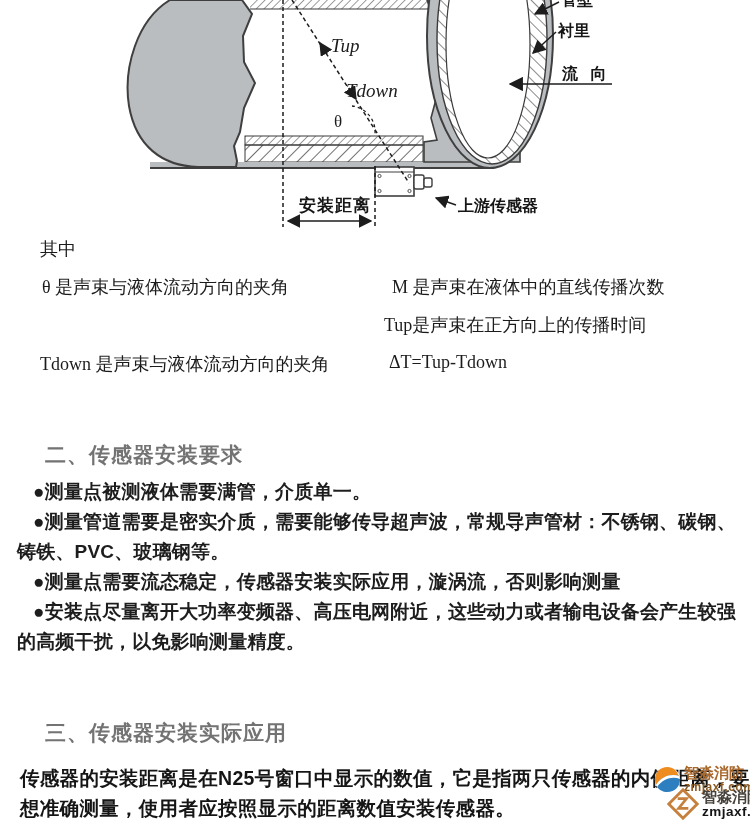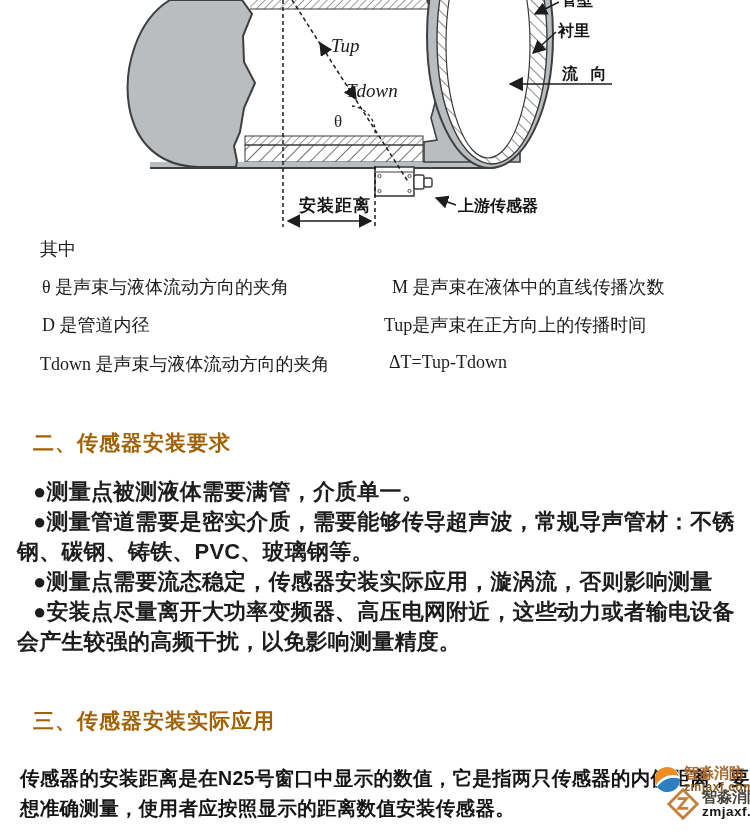--- a/index.html
+++ b/index.html
@@ -19,26 +19,26 @@
   .defs span{position:absolute;white-space:nowrap;}
   .d-intro{left:40px;top:5px;}
   .d-l1{left:42px;top:43px;}
   .d-l2{left:42px;top:81px;}
   .d-l3{left:40px;top:120px;}
   .d-r1{left:392px;top:43px;}
   .d-r2{left:384px;top:81px;}
   .d-r3{left:389px;top:120px;}
 
   
-  .sec-h{position:absolute;left:33px;margin:0;font-size:21px;font-weight:700;
-         color:#a16207;letter-spacing:1px;white-space:nowrap;}
+  .sec-h{position:absolute;left:33px;margin:12px;font-size:21px;font-weight:700;
+         color:#737373;letter-spacing:1px;white-space:nowrap;}
   .h-req{top:429px;}
   .h-app{top:707px;}
   .bullets{position:absolute;top:477px;left:0;width:746px;}
-  .bullets p{margin:0;padding-left:17px;text-indent:16px;font-size:22px;line-height:30px;
+  .bullets p{margin:0;padding-left:17px;text-indent:16px;font-size:19px;line-height:30px;
              font-weight:600;color:#1d1d1d;letter-spacing:0.2px;}
   .para{position:absolute;top:743px;left:0;padding:0 40px 0 20px;font-size:19.5px;
         line-height:30.5px;font-weight:600;color:#151515;letter-spacing:0.3px;}
 
   
   .wm{position:absolute;right:2px;bottom:2px;width:142px;height:80px;}
   .wm-row{position:absolute;display:flex;align-items:center;gap:3px;}
   .wm-row1{left:0;top:8px;}
   .wm-row2{left:13px;top:31px;}
   .wm-texts{display:flex;flex-direction:column;line-height:1.05;}
@@ -124,21 +124,20 @@
     <text class="t-cn-lg" x="299" y="211">安装距离</text>
     <text class="t-cn" x="458" y="211">上游传感器</text>
     <text class="t-cn" x="562" y="79" letter-spacing="4">流 向</text>
     <text class="t-cn" x="558" y="36">衬里</text>
     <text class="t-cn" x="561" y="5">管壁</text>
   </svg>
 
   <div class="defs">
     <span class="d-intro">其中</span>
     <span class="d-l1">θ  是声束与液体流动方向的夹角</span>
-    <span class="d-l2">D  是管道内径</span>
     <span class="d-l3">Tdown  是声束与液体流动方向的夹角</span>
     <span class="d-r1">M  是声束在液体中的直线传播次数</span>
     <span class="d-r2">Tup是声束在正方向上的传播时间</span>
     <span class="d-r3">ΔT=Tup-Tdown</span>
   </div>
 
   <h2 class="sec-h h-req">二、传感器安装要求</h2>
   <div class="bullets">
     <p>●测量点被测液体需要满管，介质单一。</p>
     <p>●测量管道需要是密实介质，需要能够传导超声波，常规导声管材：不锈钢、碳钢、铸铁、PVC、玻璃钢等。</p>

